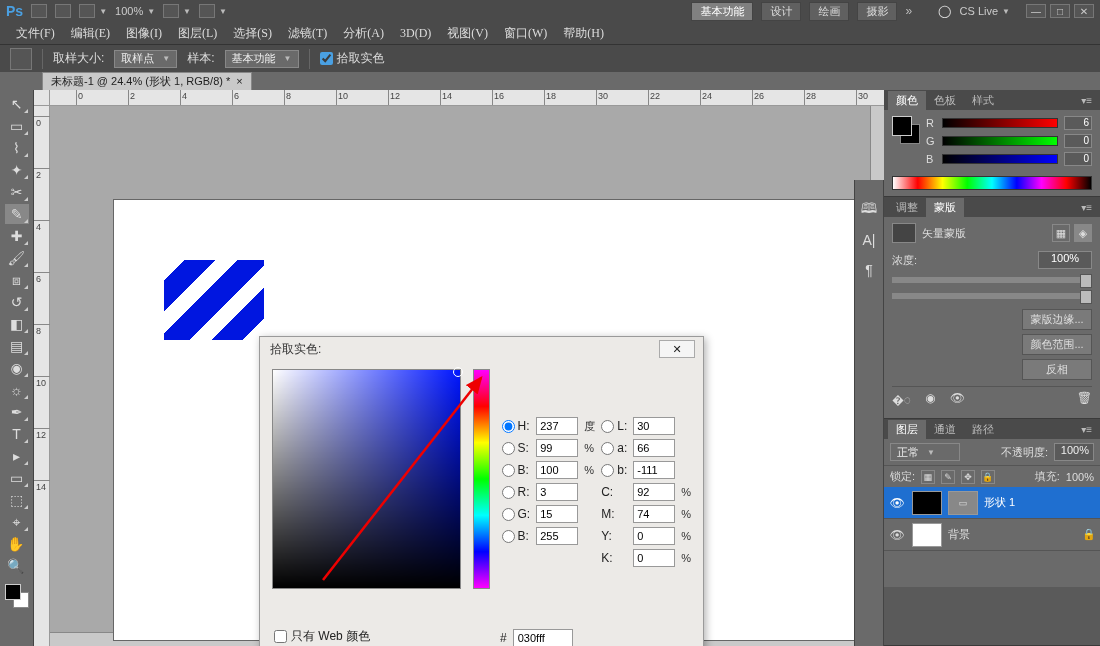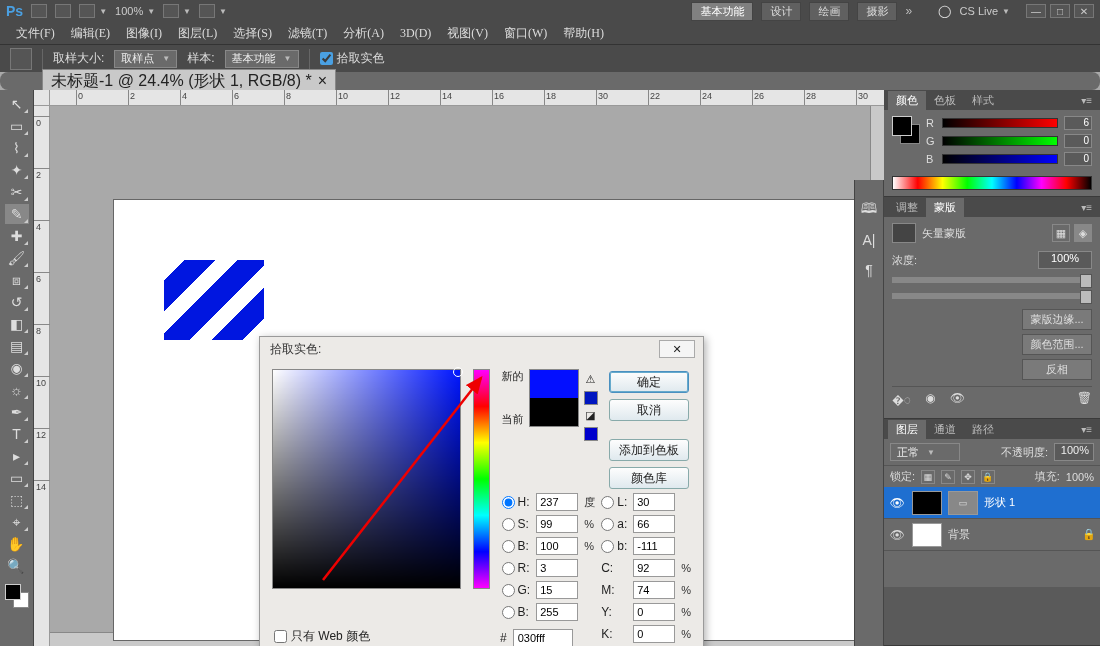--- a/index.html
+++ b/index.html
@@ -23,21 +23,21 @@
 
   
   .optionsbar { height: 28px; background: #4a4a4a; border-top: 1px solid #333; display: flex; align-items: center; padding: 0 10px; gap: 10px; color: #ddd; font-size: 12px; }
   .opt-select { background: #6a6a6a; border: 1px solid #888; color: #eee; padding: 8px 6px; font-size: 11px; height: 18px; display: flex; align-items: center; gap: 6px; }
   .opt-tool { width: 22px; height: 22px; background: #555; border: 1px solid #777; }
   .opt-sep { width: 1px; height: 20px; background: #666; }
   .chk { display: inline-flex; align-items: center; gap: 4px; }
   .chk input { accent-color: #4aa0e2; }
 
   
-  .doctab { height: 18px; background: #6a6a6a; display: flex; align-items: center; padding-left: 42px; font-size: 16px; color: #222; border-radius: 8px; }
+  .doctab { height: 18px; background: #6a6a6a; display: flex; align-items: center; padding-left: 42px; font-size: 11px; color: #222; }
   .doctab .tab { background: #c9c9c9; padding: 1px 8px; border: 1px solid #888; display:flex; align-items:center; gap:6px;}
 
   
   .main { position: absolute; top: 90px; bottom: 0; left: 0; right: 0; display: flex; }
   .toolbox { width: 34px; background: #6a6a6a; display: flex; flex-direction: column; padding-top: 4px; align-items: center; gap: 2px; border-right:1px solid #444;}
   .tool { width: 24px; height: 20px; display: flex; align-items: center; justify-content: center; color: #ddd; font-size: 14px; position: relative; }
   .tool.selected { background: #888; }
   .tool-tri::after { content:""; position:absolute; right:1px; bottom:1px; border:2px solid transparent; border-right-color:#ccc; border-bottom-color:#ccc;}
   .swatches { margin-top: 6px; position: relative; width: 24px; height: 24px; }
   .swatches .fg { position:absolute; top:0; left:0; width:16px; height:16px; background:#000; border:1px solid #ccc;}
@@ -329,36 +329,20 @@
                 <marker id="ah" markerWidth="8" markerHeight="8" refX="6" refY="3" orient="auto">
                   <path d="M0,0 L7,3 L0,6 Z" fill="#e00"></path>
                 </marker>
               </defs>
             <line x1="50" y1="210" x2="208" y2="8" stroke="#e00" stroke-width="2.5" marker-end="url(#ah)"></line>
           </svg>
         </div>
         <div class="hue-strip"></div>
 
         <div class="right-block">
-          <div class="preview-block">
-            <div class="prev-labels">
-              <span>新的</span>
-              <span>当前</span>
-            </div>
-            <div class="prev-sw">
-              <div class="new"></div>
-                <div class="cur"></div>
-            </div>
-            <div class="warn-col">
-              <span>⚠</span>
-              <span style="background:#0016c0;border:1px solid #888;"></span>
-              <span>◪</span>
-              <span style="background:#0000cc;border:1px solid #888;"></span>
-            </div>
-          </div>
 
           <div class="num-grid">
             <label class="radio">
                 <input type="radio" name="m1" checked="" style="">
                 <span>H:</span>
               </label>
             <input type="text" value="237" style="">
               <span class="unit">度</span>
             <label class="radio">
                 <input type="radio" name="m2" style="">
@@ -426,27 +410,20 @@
             <span></span>
               <span></span>
               <span></span>
             <span>K:</span>
             <input type="text" value="0" style="">
               <span class="unit">%</span>
           </div>
         </div>
       </div>
 
-      <div class="dlg-buttons">
-        <div class="dlg-btn primary">确定</div>
-        <div class="dlg-btn">取消</div>
-        <div style="height:6px;"></div>
-        <div class="dlg-btn">添加到色板</div>
-        <div class="dlg-btn">颜色库</div>
-      </div>
 
       <div class="hex-row">
         <span>#</span>
         <input type="text" value="030fff" style="">
       </div>
       <label class="webonly">
         <input type="checkbox" style="">
         <span>只有 Web 颜色</span>
       </label>
     </div>

